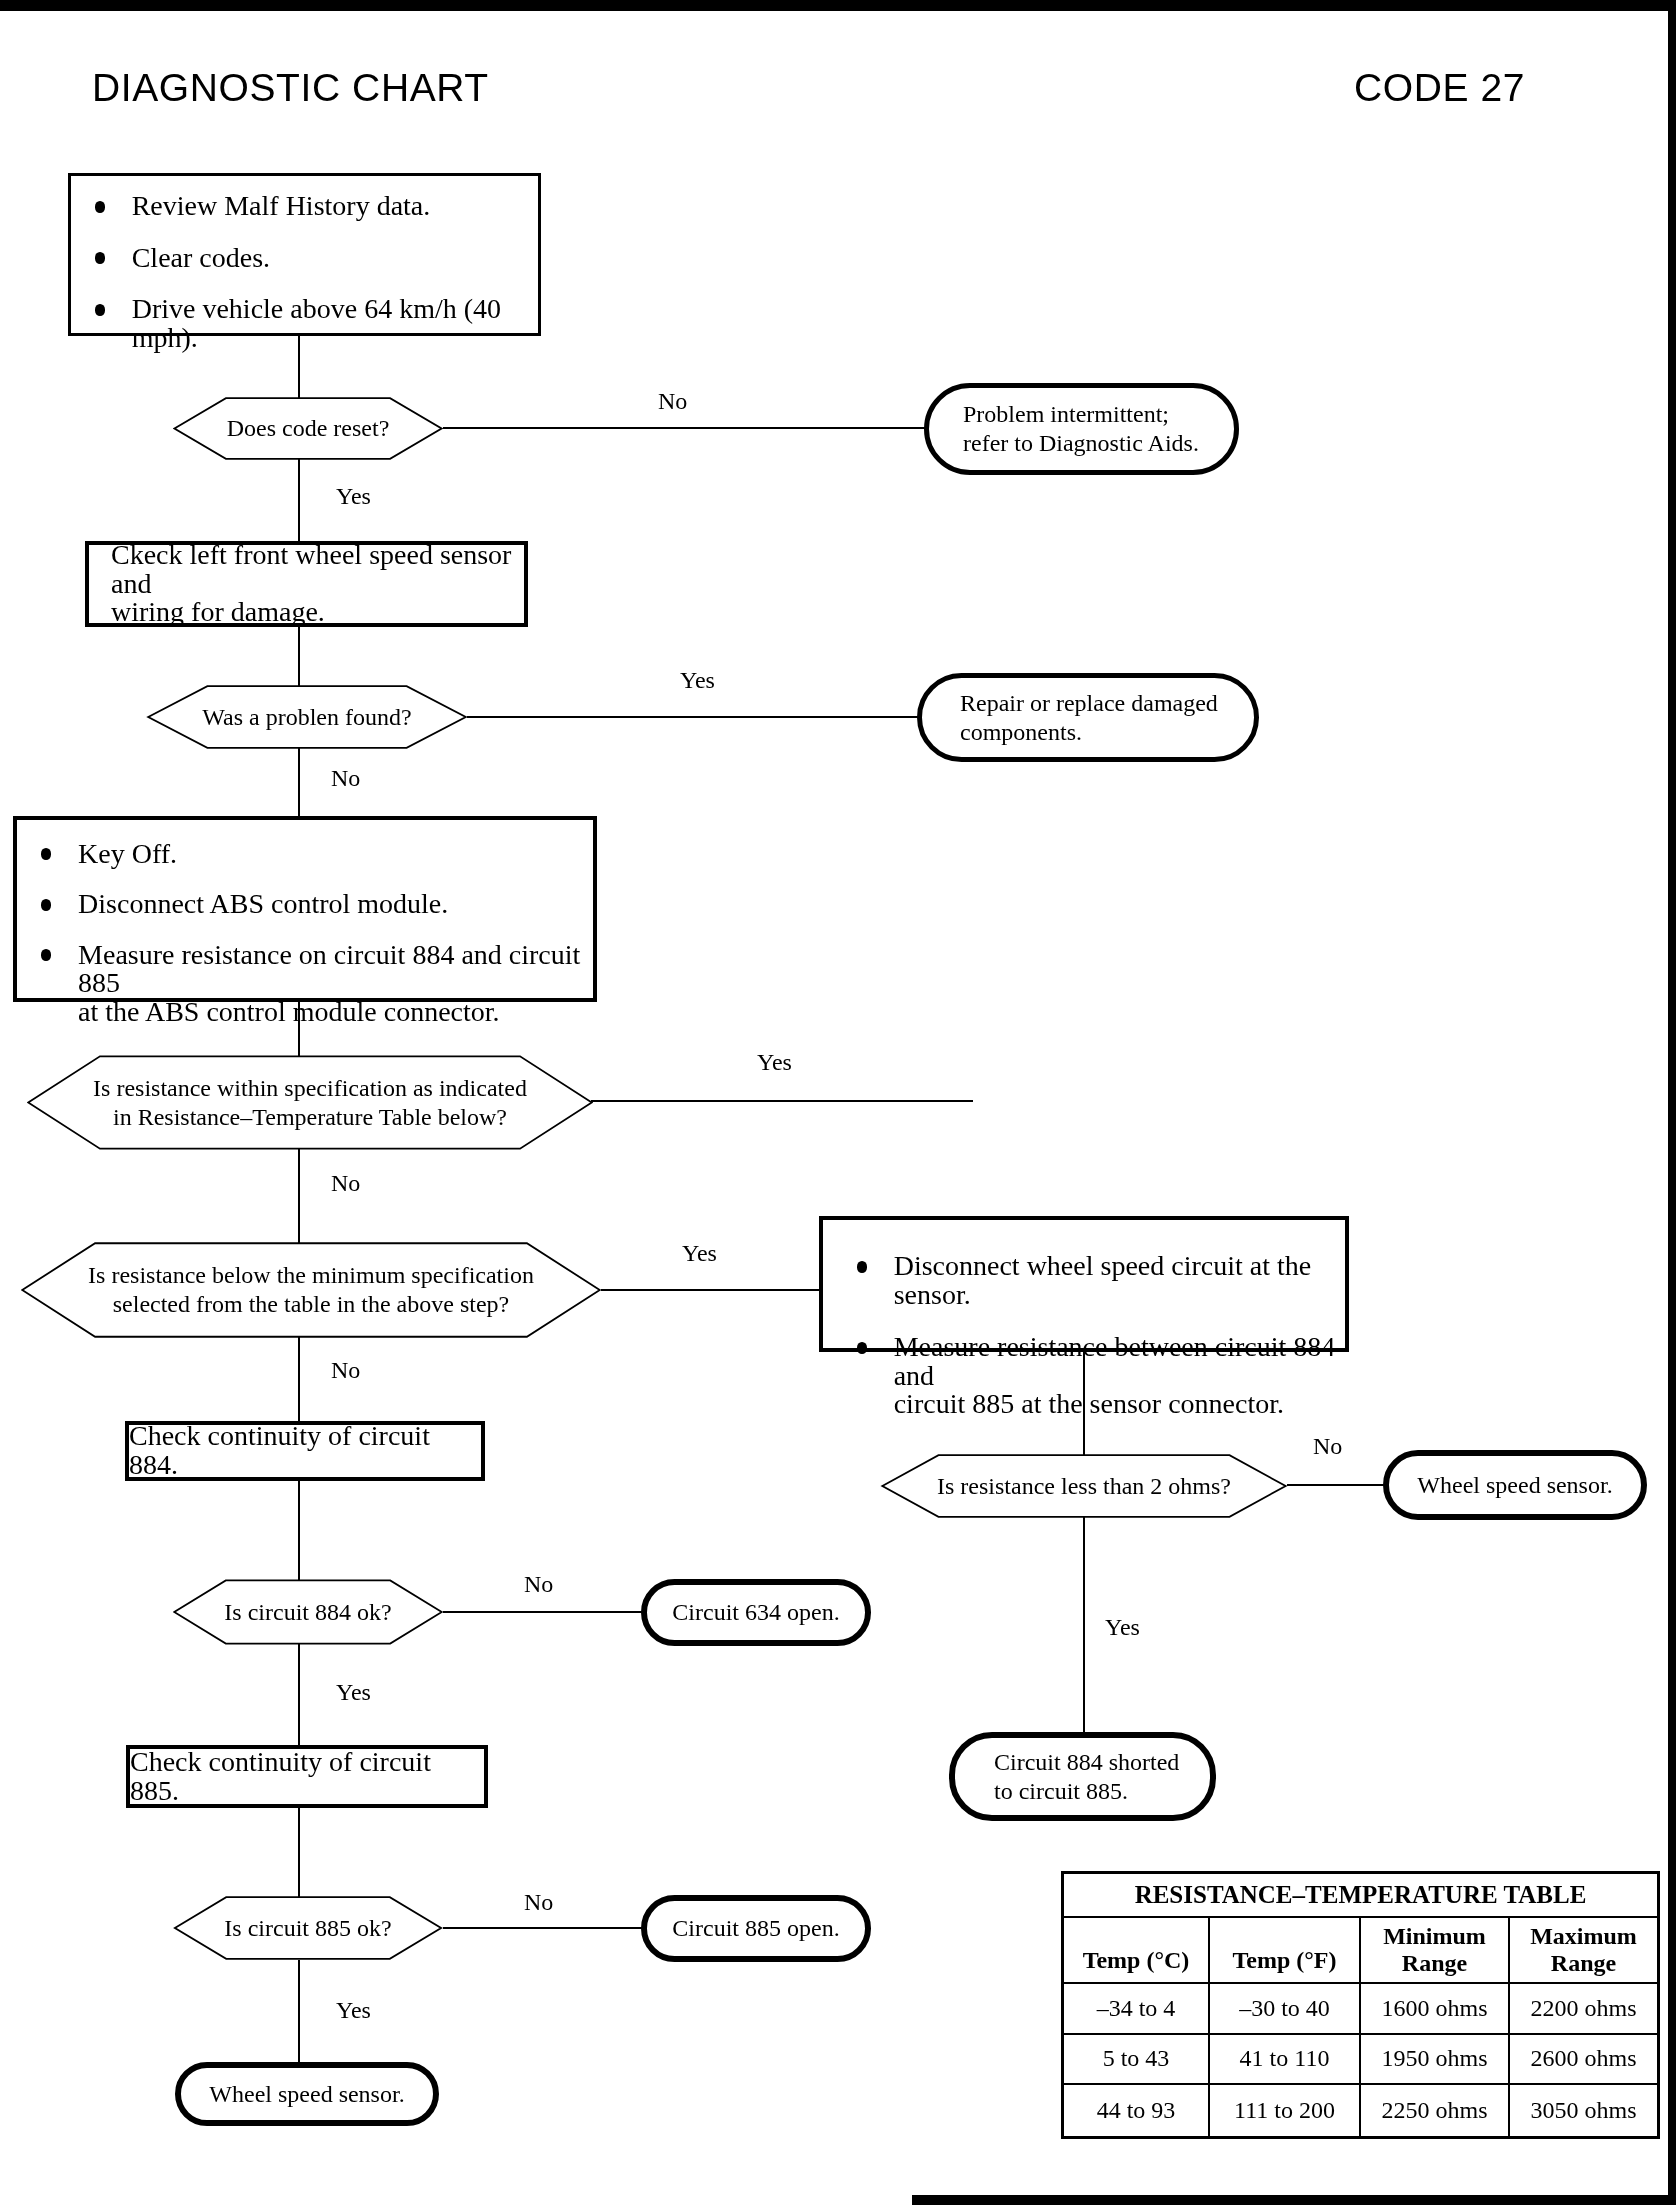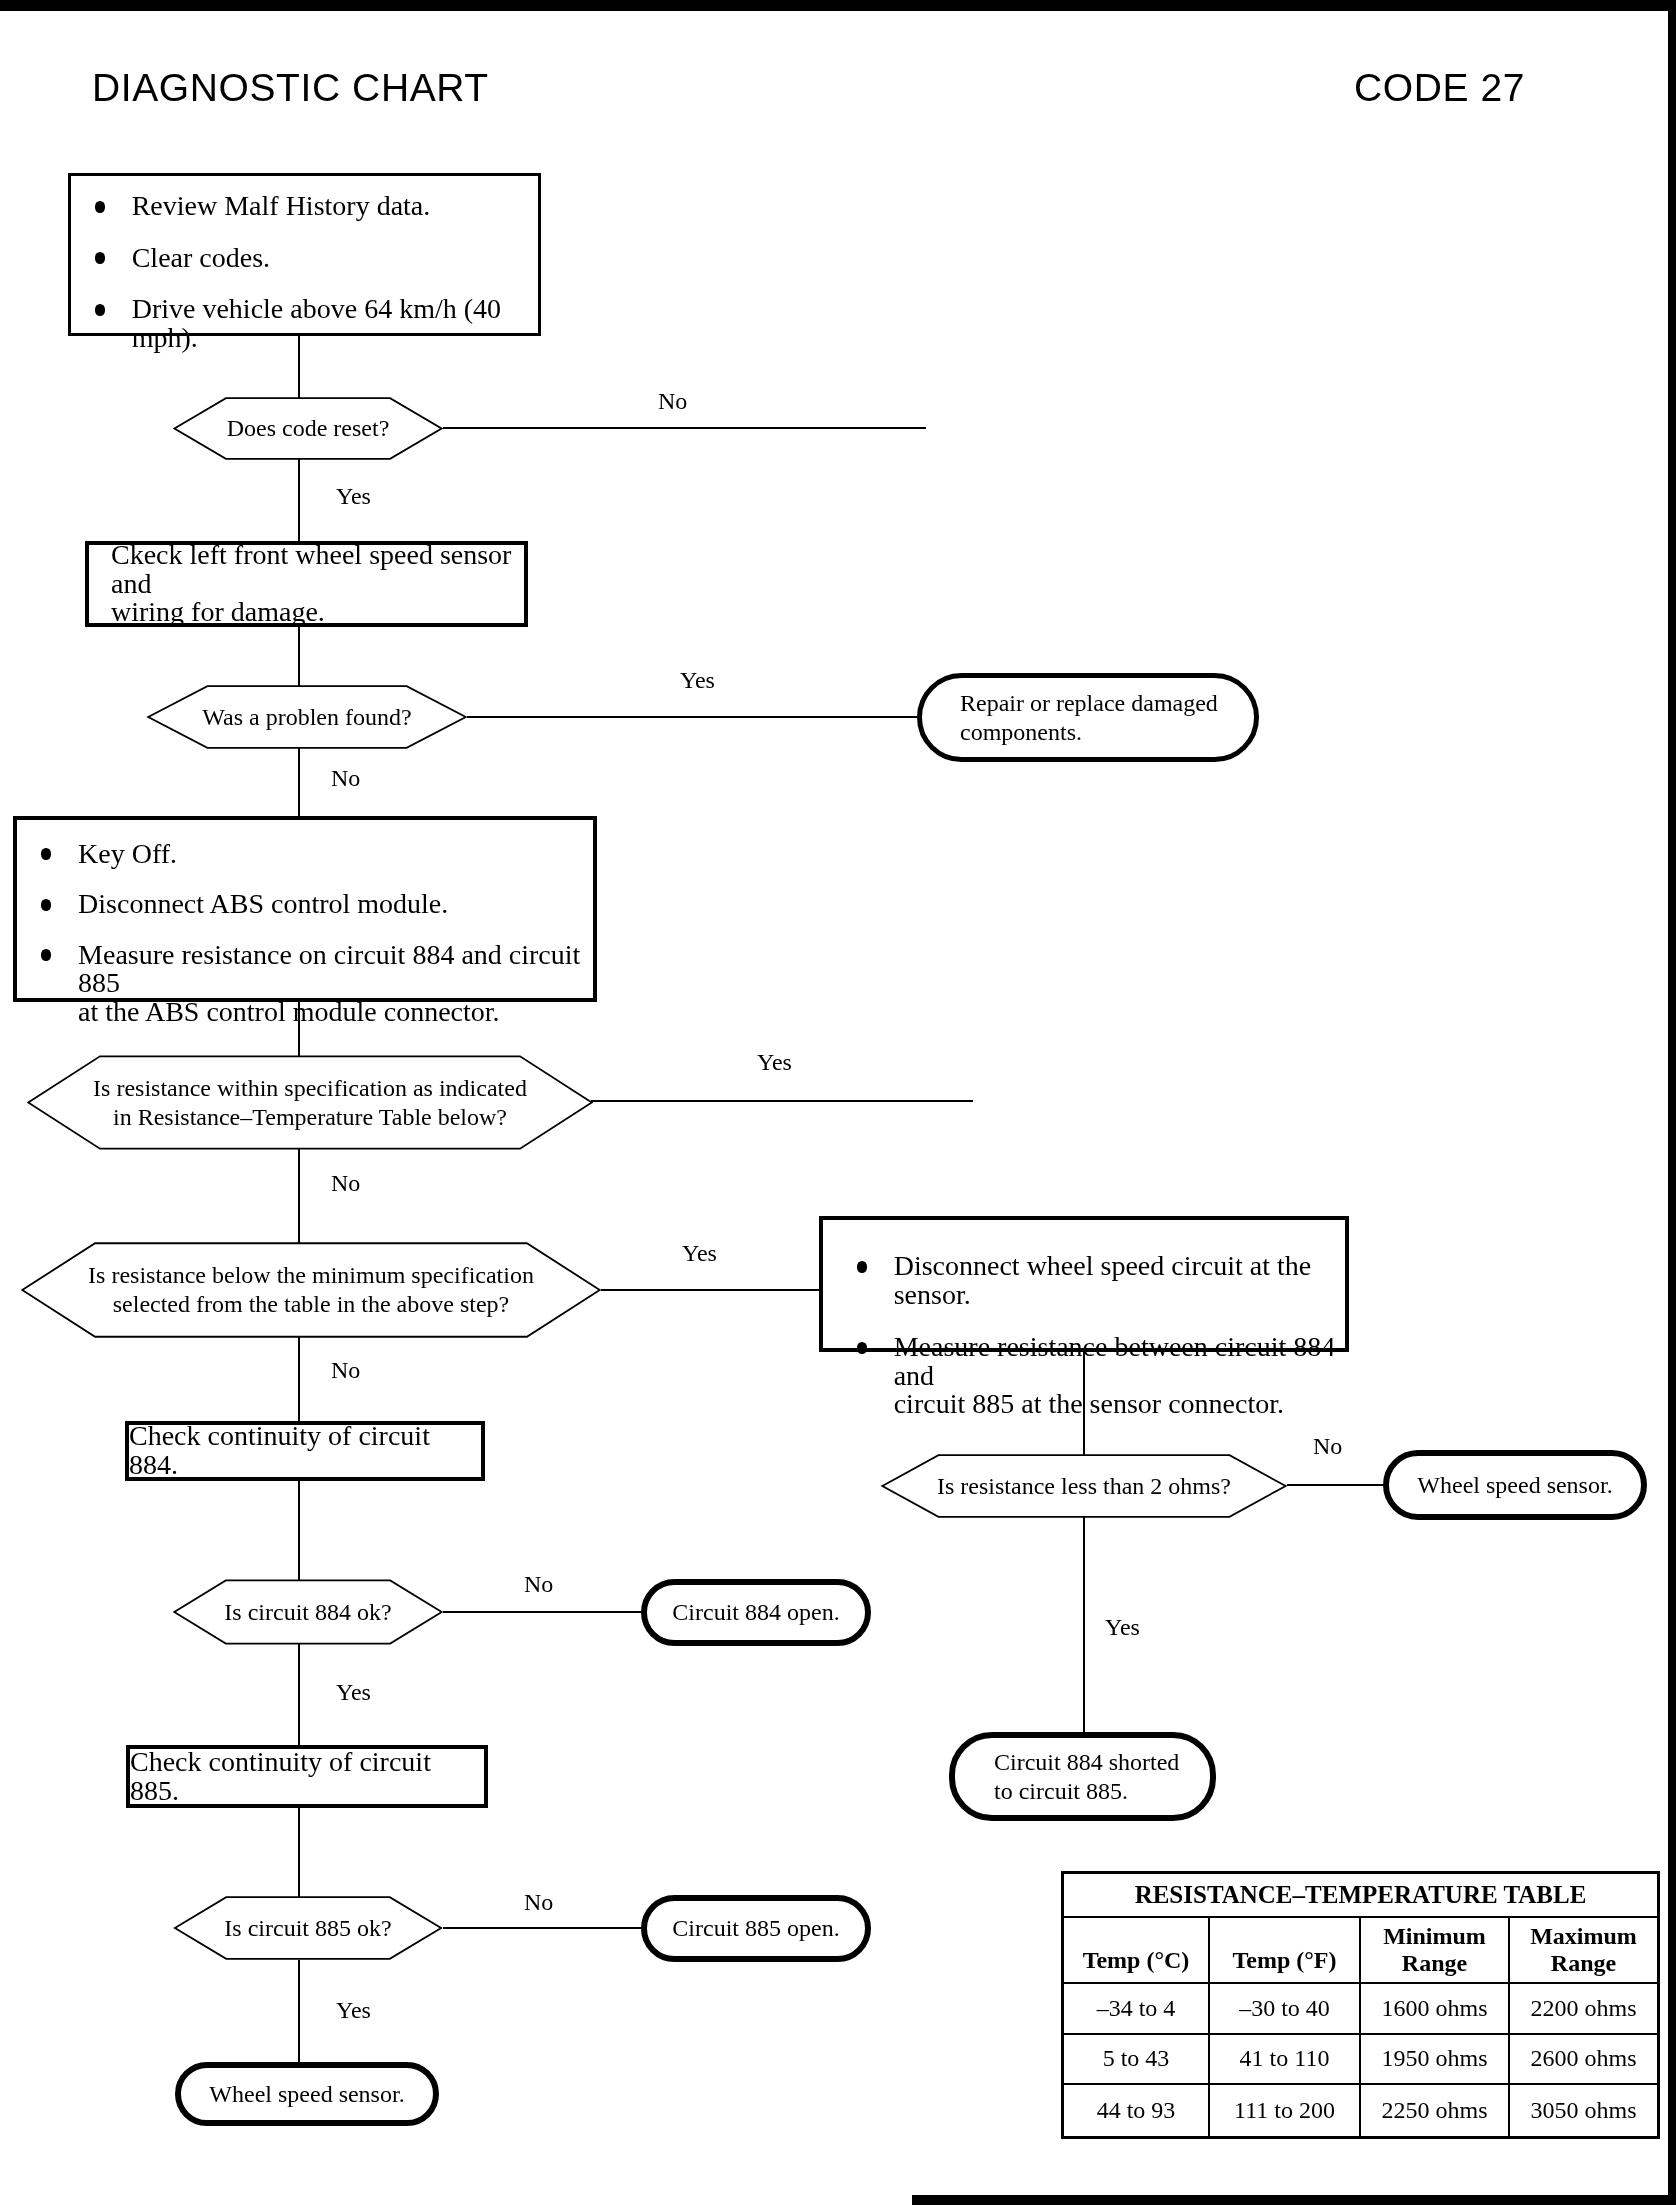--- a/index.html
+++ b/index.html
@@ -100,20 +100,24 @@
       </div>
   </div>
 
   <div class="hex" style="left:173px;top:397px;width:270px;height:63px;">
     <svg width="270" height="63" viewBox="0 0 445 104">
       <polygon points="2,52 87,2 358,2 443,52 358,102 87,102" fill="#fff" stroke="#000" stroke-width="3"></polygon>
     </svg>
     <div class="hex-text">Does code reset?</div>
   </div>
 
+  <div class="terminal" style="left:924px;top:383px;width:315px;height:92px;border-width:5.5px;padding-left:34px;">
+    <div class="pre">Problem intermittent;
+refer to Diagnostic Aids.</div>
+  </div>
 
   <div class="box" style="left:85px;top:541px;width:443px;height:86px;display:flex;align-items:center;padding-left:22px;">
     <div class="pre">Ckeck left front wheel speed sensor and
 wiring for damage.</div>
   </div>
 
   <div class="hex" style="left:146px;top:685px;width:322px;height:64px;">
     <svg width="322" height="64" viewBox="0 0 530 106">
       <polygon points="2,53 100,2 430,2 528,53 430,104 100,104" fill="#fff" stroke="#000" stroke-width="3"></polygon>
     </svg>
@@ -186,21 +190,21 @@
   </div>
 
   <div class="hex" style="left:173px;top:1579px;width:270px;height:66px;">
     <svg width="270" height="66" viewBox="0 0 445 108">
       <polygon points="2,54 87,2 358,2 443,54 358,106 87,106" fill="#fff" stroke="#000" stroke-width="3"></polygon>
     </svg>
     <div class="hex-text">Is circuit 884 ok?</div>
   </div>
 
   <div class="terminal center" style="left:641px;top:1579px;width:230px;height:67px;border-radius:34px;">
-    <div>Circuit 884 open.</div>
+    <div>Circuit 634 open.</div>
   </div>
 
   <div class="box" style="left:126px;top:1745px;width:362px;height:63px;display:flex;align-items:center;justify-content:center;">
     <div>Check continuity of circuit 885.</div>
   </div>
 
   <div class="terminal" style="left:949px;top:1732px;width:267px;height:89px;border-radius:43px;padding-left:39px;">
     <div class="pre">Circuit 884 shorted
 to circuit 885.</div>
   </div>

